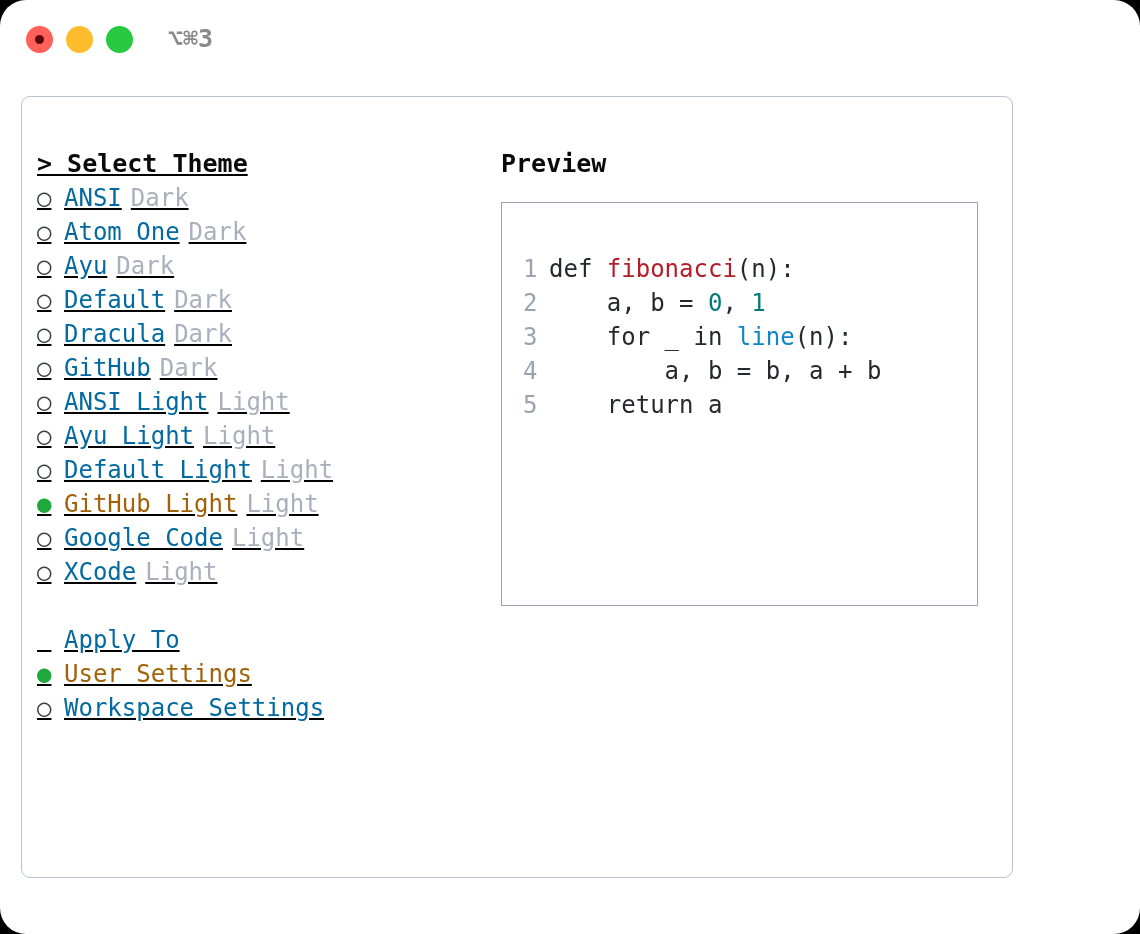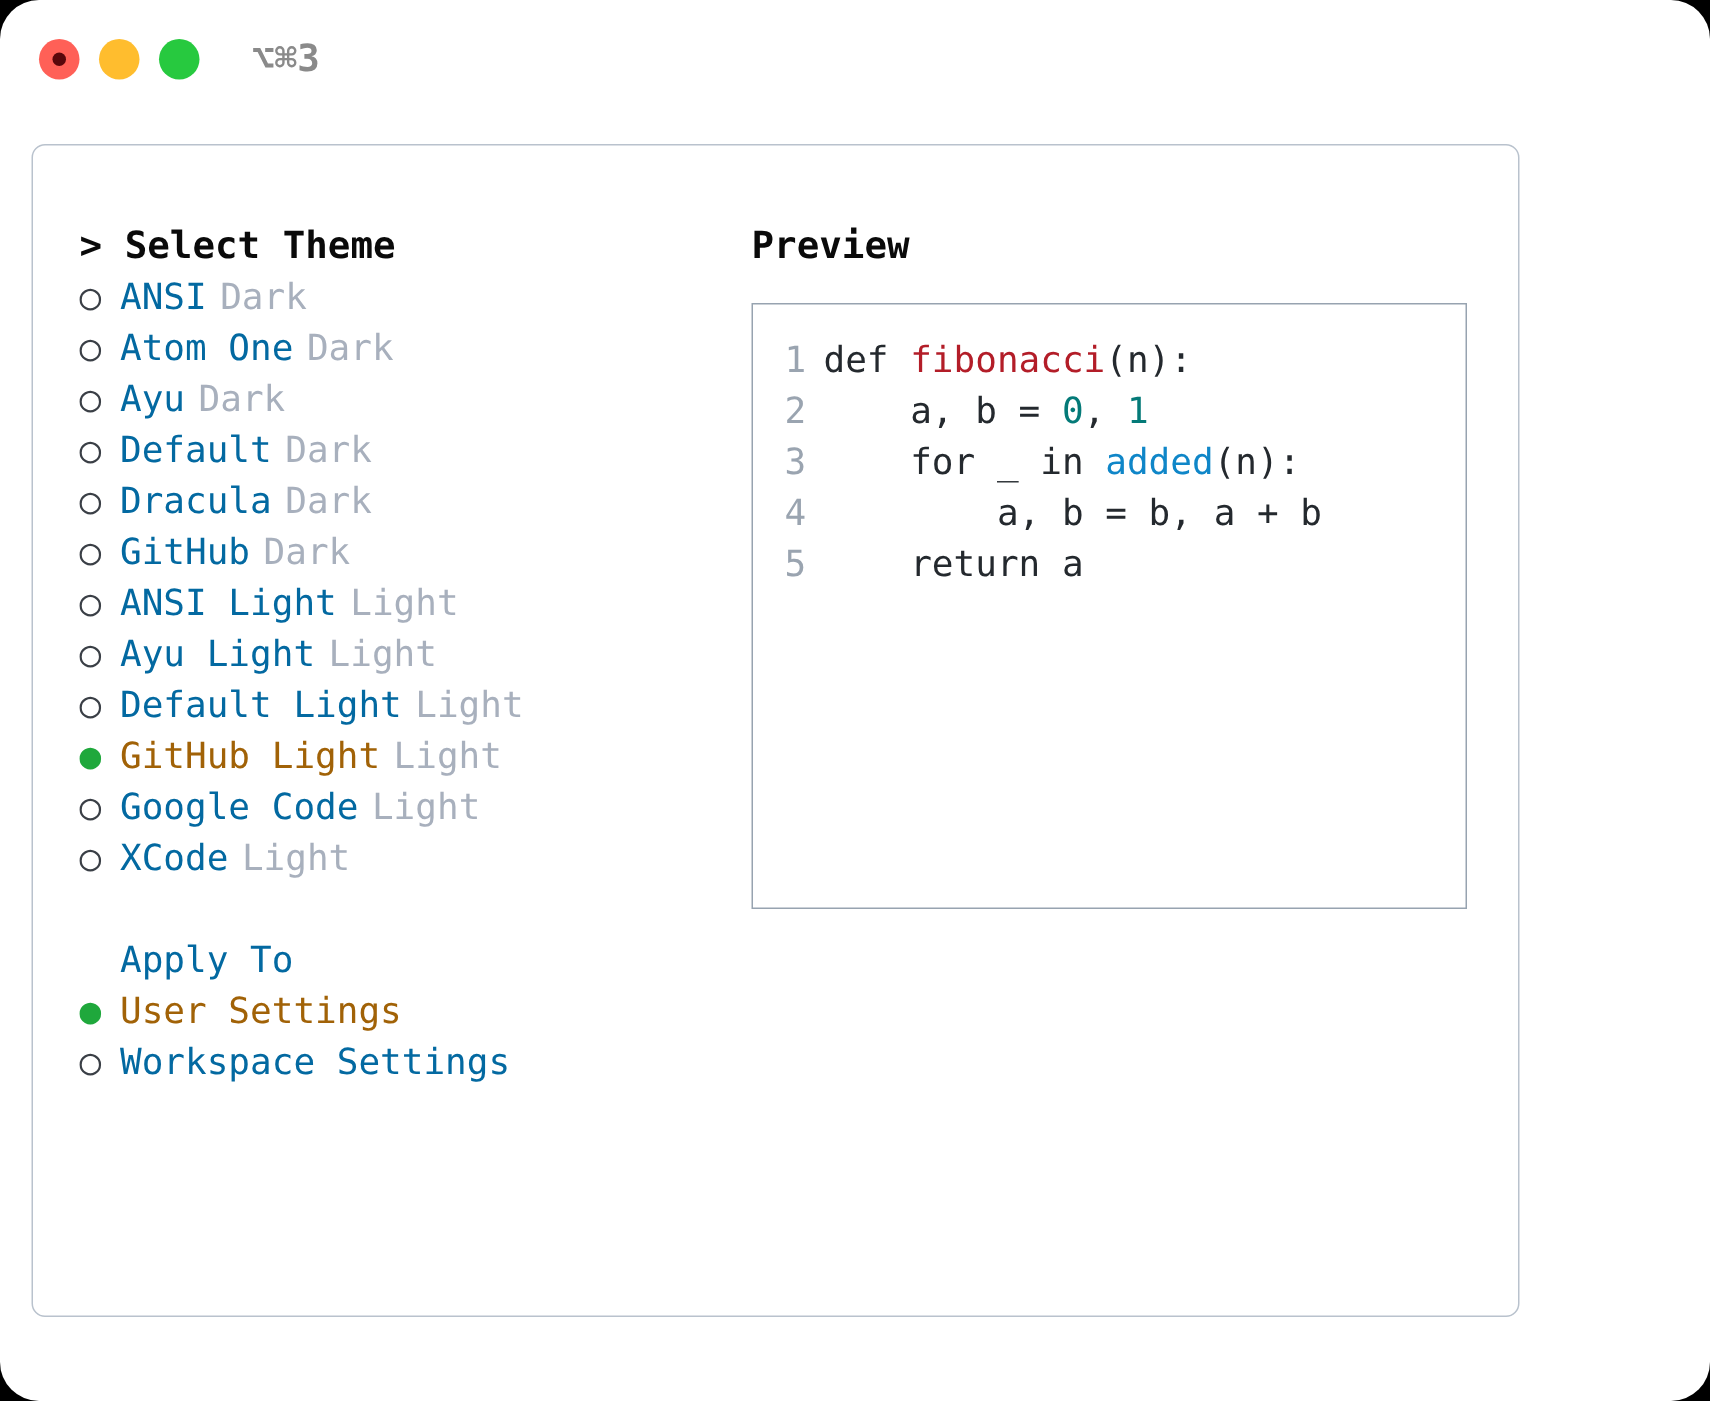--- a/index.html
+++ b/index.html
@@ -74,23 +74,24 @@
     height: 782px;
     border: 1.5px solid #b9c2cd;
     border-radius: 9px;
     box-sizing: border-box;
     background: #ffffff;
   }
 
   
   .left-col {
     position: absolute;
-    left: 31px;
+    left: 15px;
     top: 50px;
     width: 440px;
+    text-decoration: underline;
   }
 
   .list-header {
     font-size: 25px;
     font-weight: 700;
     color: #0a0a0a;
     line-height: 34px;
     white-space: pre;
   }
 
@@ -142,21 +143,21 @@
     color: #0a0a0a;
     line-height: 34px;
   }
   .preview-box {
     margin-top: 21px;
     width: 477px;
     height: 404px;
     border: 1.5px solid #97a3b0;
     box-sizing: border-box;
     background: #ffffff;
-    padding: 20px 0 0 21px;
+    padding: 49px 0 0 21px;
   }
 
   .code-line {
     font-size: 24px;
     line-height: 34px;
     white-space: pre;
     color: #24292e;
   }
   .ln {
     display: inline-block;
@@ -221,21 +222,21 @@
 
     </div>
 
     <div class="right-col">
       <div class="preview-header">Preview</div>
 
       <div class="preview-box">
         <div id="code-block">
             <div class="code-line"><span class="ln">1</span><span class="tok-plain">def </span><span class="tok-fn">fibonacci</span><span class="tok-plain">(n):</span></div>
             <div class="code-line"><span class="ln">2</span><span class="tok-plain">    a, b = </span><span class="tok-num">0</span><span class="tok-plain">, </span><span class="tok-num">1</span></div>
-            <div class="code-line"><span class="ln">3</span><span class="tok-plain">    for _ in </span><span class="tok-call">added</span><span class="tok-plain">(n):</span></div>
+            <div class="code-line"><span class="ln">3</span><span class="tok-plain">    for _ in </span><span class="tok-call">line</span><span class="tok-plain">(n):</span></div>
             <div class="code-line"><span class="ln">4</span><span class="tok-plain">        a, b = b, a + b</span></div>
             <div class="code-line"><span class="ln">5</span><span class="tok-plain">    return a</span></div>
           </div>
         <div class="code-blank"></div>
       </div>
     </div>
 
   </div>
 </div>
 

